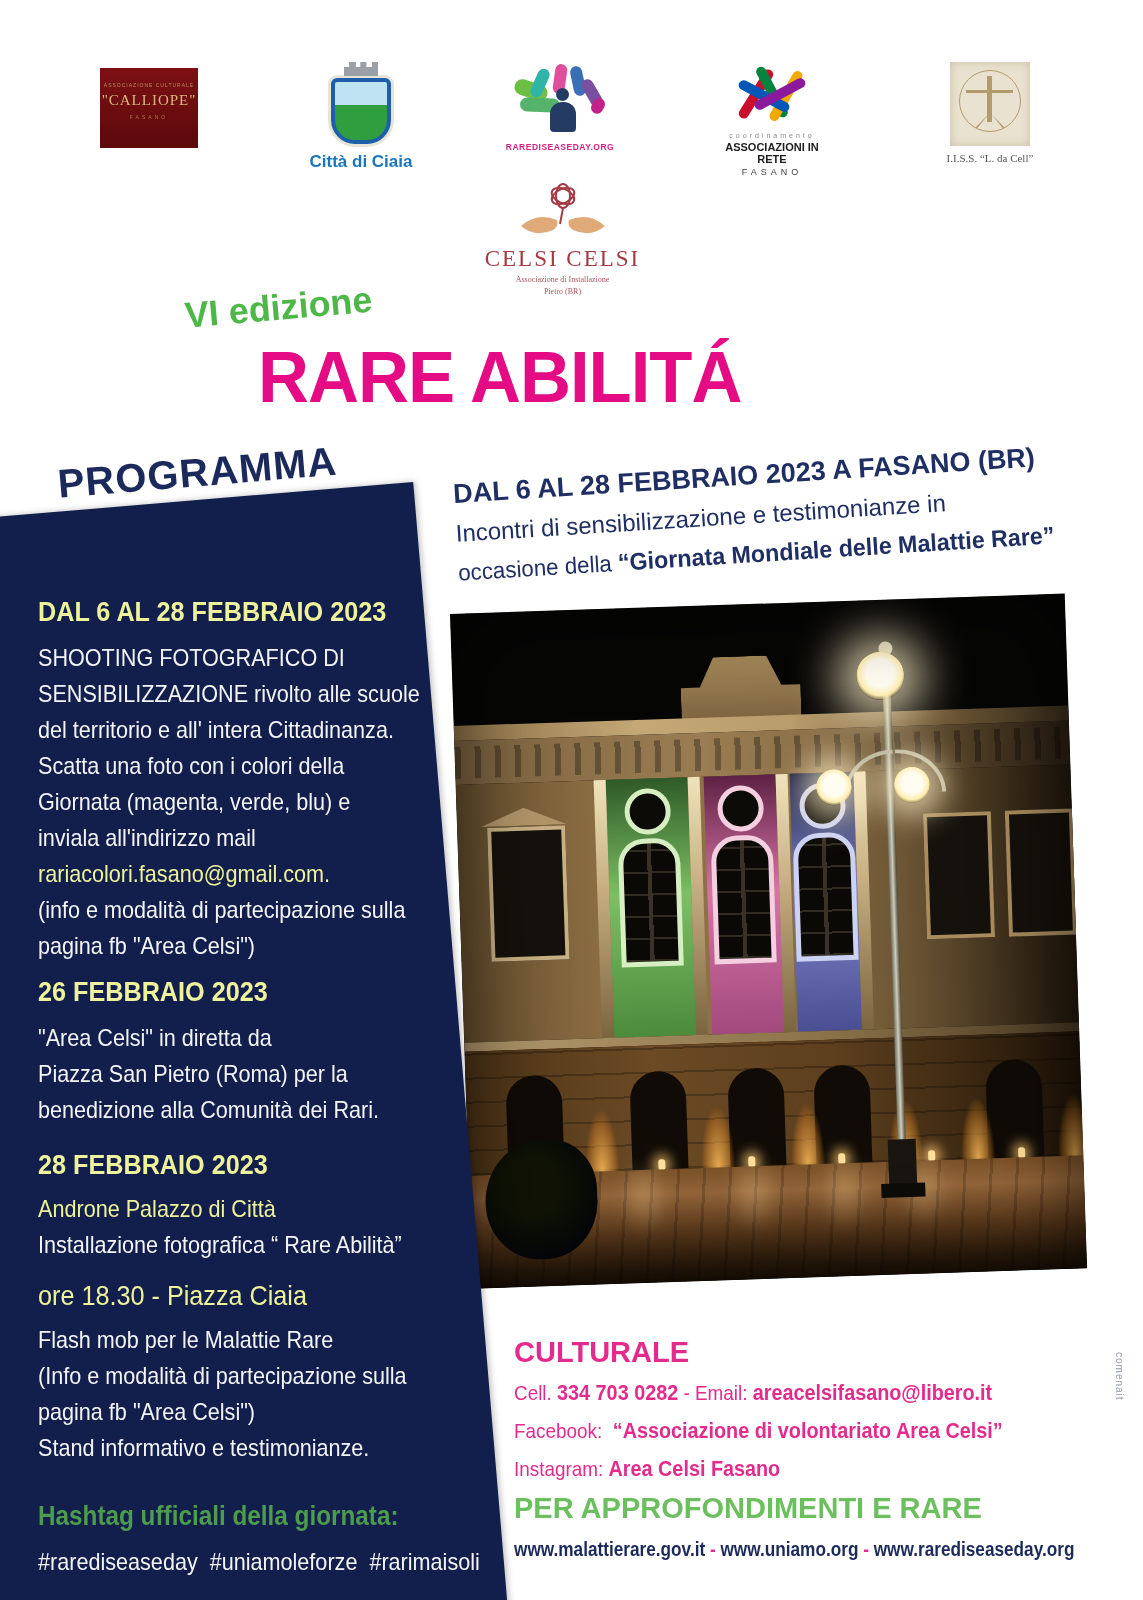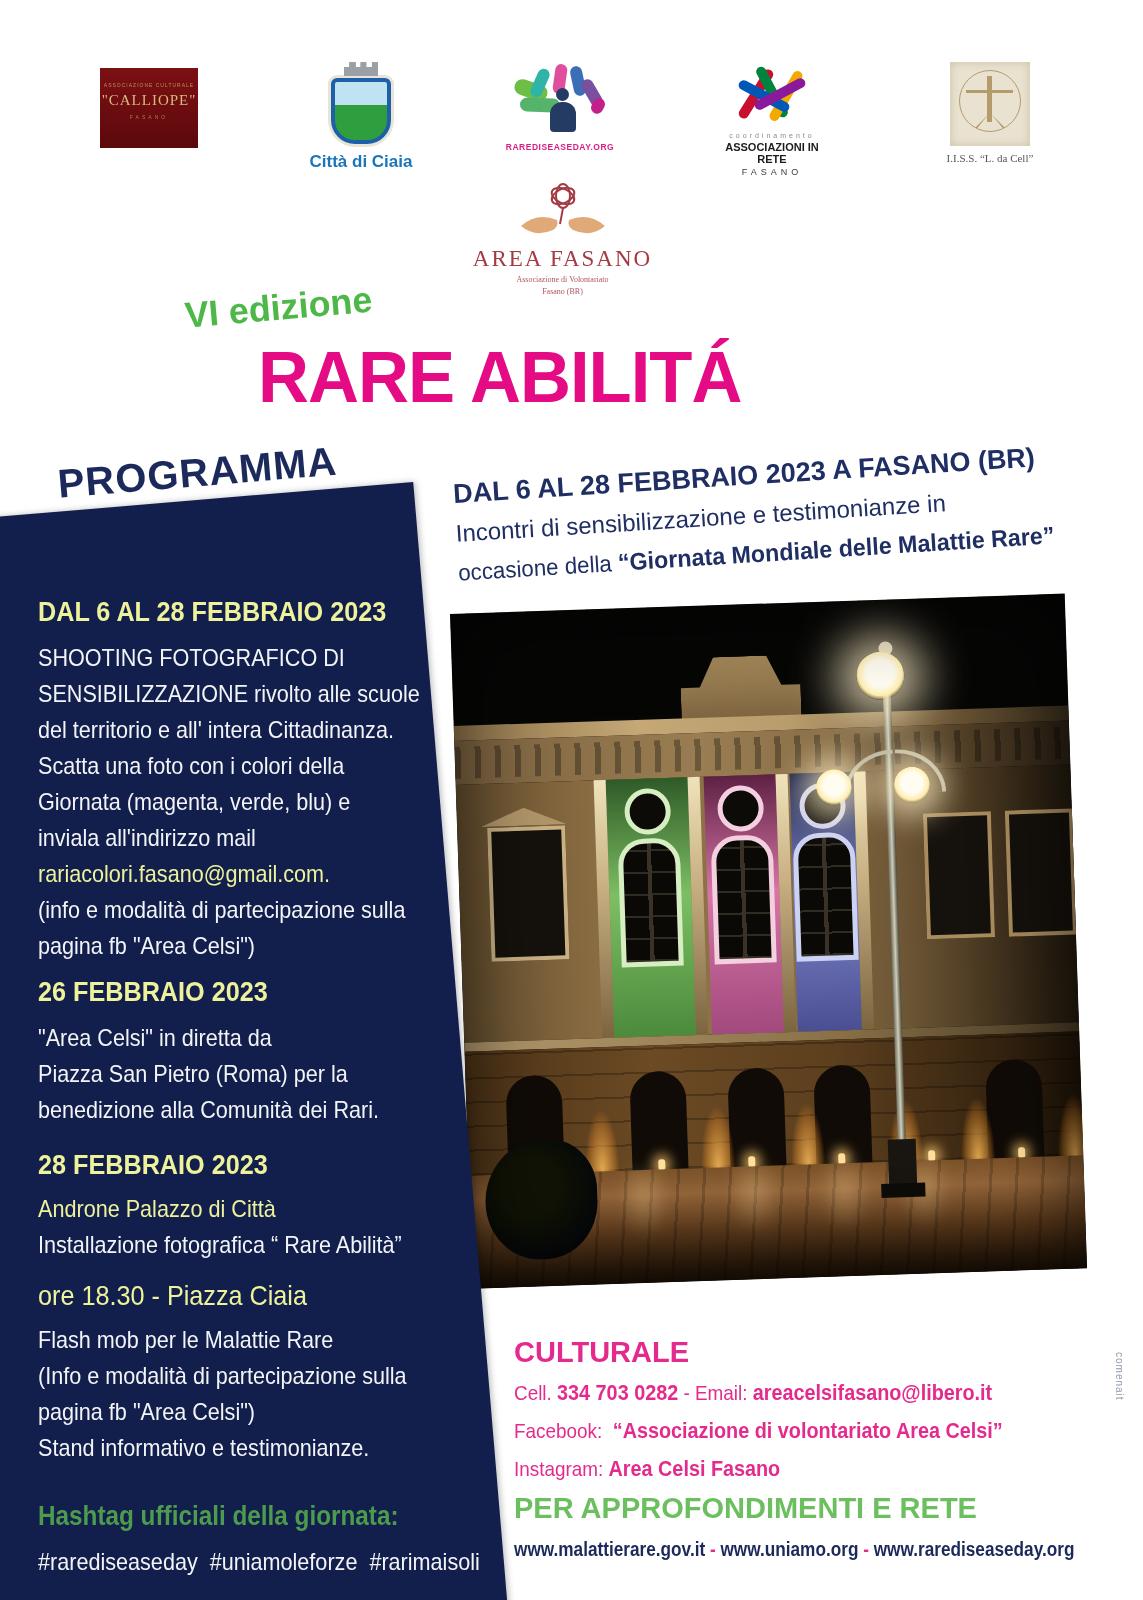--- a/index.html
+++ b/index.html
@@ -199,23 +199,23 @@
         <ellipse cx="50" cy="16" rx="7" ry="12" transform="rotate(0 50 16)"></ellipse>
         <ellipse cx="50" cy="16" rx="7" ry="12" transform="rotate(65 50 16)"></ellipse>
         <ellipse cx="50" cy="16" rx="7" ry="12" transform="rotate(-65 50 16)"></ellipse>
         <path d="M50 28 L47 44"></path>
       </g>
       <g fill="#e0aa78">
         <path d="M8 46 Q24 32 44 40 Q46 46 40 50 Q22 58 8 46 Z"></path>
         <path d="M92 46 Q76 32 56 40 Q54 46 60 50 Q78 58 92 46 Z"></path>
       </g>
     </svg>
-    <div class="celsi-title">AREA FASANO</div>
-    <div class="celsi-sub">Associazione di Volontariato</div>
-    <div class="celsi-sub">Fasano (BR)</div>
+    <div class="celsi-title">CELSI CELSI</div>
+    <div class="celsi-sub">Associazione di Installazione</div>
+    <div class="celsi-sub">Pietro (BR)</div>
   </div>
 
   <div class="abs edition">VI edizione</div>
   <div class="abs big-title">RARE ABILITÁ</div>
   <div class="abs programma">PROGRAMMA</div>
 
   <div class="abs rheader">
     <div class="l1">DAL 6 AL 28 FEBBRAIO 2023 A FASANO (BR)</div>
     <div class="l2">Incontri di sensibilizzazione e testimonianze in</div>
     <div class="l3"><span>occasione della </span><b>“Giornata Mondiale delle Malattie Rare”</b></div>
@@ -329,18 +329,18 @@
     <div class="pline tags">#rarediseaseday  #uniamoleforze  #rarimaisoli</div>
   </div>
 
   <div class="abs contacts">
     <div class="c-head">CULTURALE</div>
     <div class="c-line"><span>Cell. </span><b>334 703 0282</b><span style="white-space:pre;"> - </span><span>Email: </span><b>areacelsifasano@libero.it</b></div>
     <div class="c-line"><span style="white-space:pre;">Facebook:  </span><b>“Associazione di volontariato Area Celsi”</b></div>
     <div class="c-line"><span>Instagram: </span><b>Area Celsi Fasano</b></div>
   </div>
 
-  <div class="abs info-head">PER APPROFONDIMENTI E RETE</div>
+  <div class="abs info-head">PER APPROFONDIMENTI E RARE</div>
   <div class="abs sites"><span>www.malattierare.gov.it</span><span class="sep"> - </span><span>www.uniamo.org</span><span class="sep"> - </span><span>www.rarediseaseday.org</span></div>
 
   <div class="abs watermark">comenait</div>
 
 </div>
 
 </body></html>

